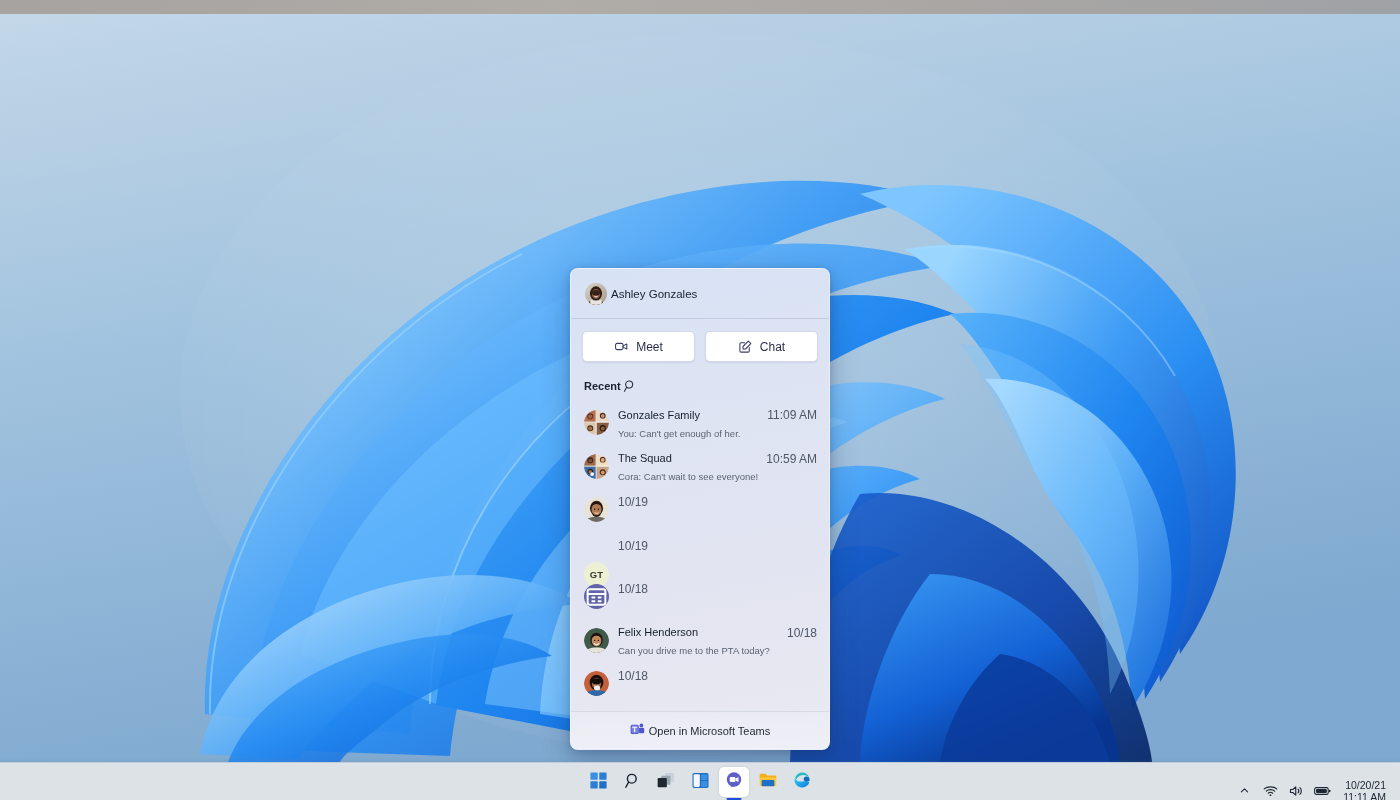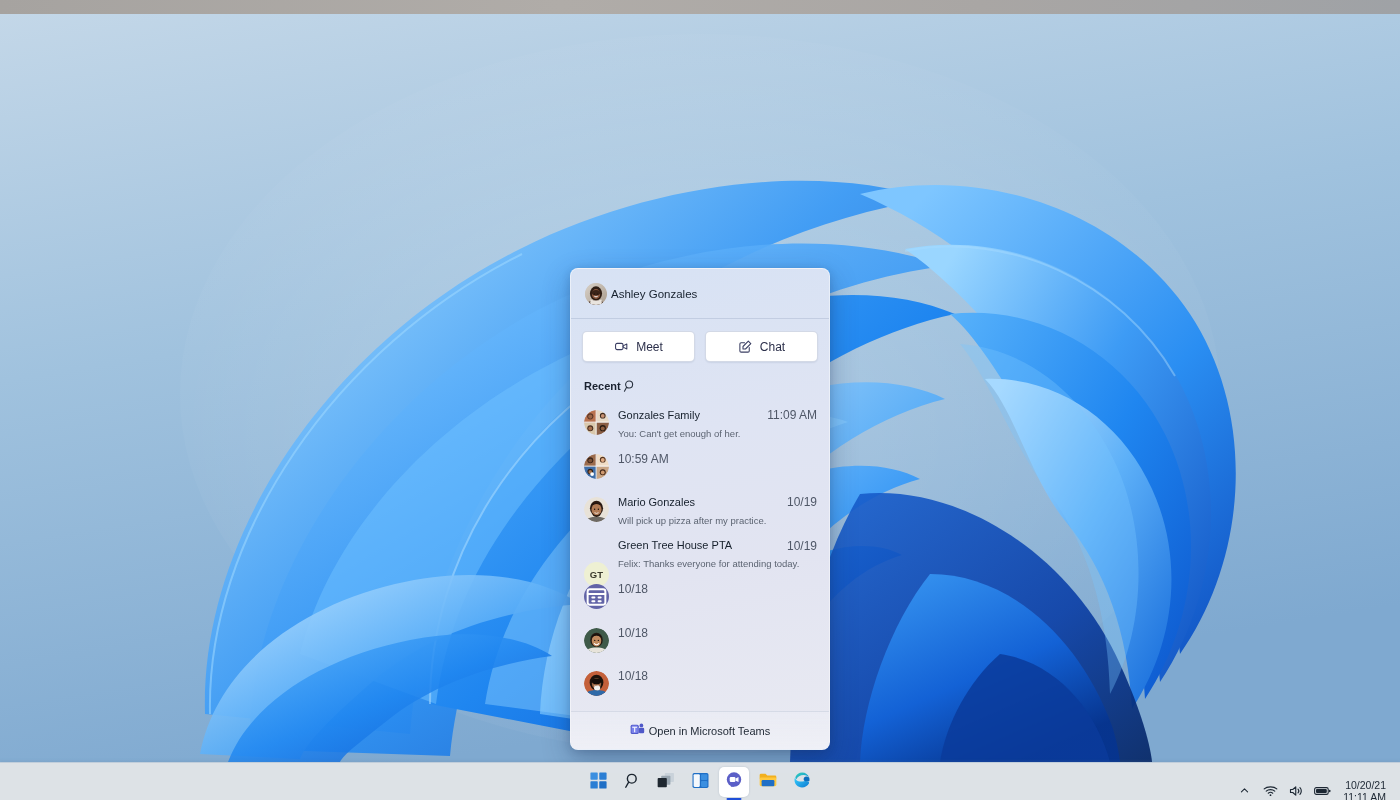--- a/index.html
+++ b/index.html
@@ -379,20 +379,24 @@
               <circle cx="10" cy="28" r="4.5" fill="#2d1c12"></circle>
                 <circle cx="10" cy="28.6" r="2.9" fill="#a4704c"></circle>
               <circle cx="13" cy="32" r="3" fill="#ffffff"></circle>
               <circle cx="30" cy="29" r="4.8" fill="#45291a"></circle>
                 <circle cx="30" cy="29.6" r="3.1" fill="#cf9a70"></circle>
               <path d="M0 19.3 H40" stroke="#ffffff" stroke-width="1.4" opacity="0.85"></path>
               <path d="M19.3 0 V40" stroke="#ffffff" stroke-width="1.4" opacity="0.85"></path>
             </g>
           </svg>
         </span>
+        <span class="row-mid">
+          <span class="row-title">The Squad</span>
+          <span class="row-sub">Cora: Can't wait to see everyone!</span>
+        </span>
         <span class="row-time">10:59 AM</span>
       </div>
 
       <div class="chat-row">
         <span class="row-av">
           <svg viewBox="0 0 40 40">
             <defs>
                 <clipPath id="c3">
                   <circle cx="20" cy="20" r="20"></circle>
                 </clipPath>
@@ -403,34 +407,26 @@
               <ellipse cx="20" cy="18" rx="10.5" ry="12" fill="#2c1b12"></ellipse>
               <ellipse cx="20" cy="20" rx="8" ry="9.5" fill="#b07a54"></ellipse>
               <path d="M12 14 Q20 8 28 14 Q28 10 20 9 Q12 10 12 14 Z" fill="#22140d"></path>
               <path d="M13 25 Q20 33 27 25 Q27 31 20 32 Q13 31 13 25 Z" fill="#2b1a11"></path>
               <circle cx="17" cy="19.5" r="1.1" fill="#16100a"></circle>
               <circle cx="23" cy="19.5" r="1.1" fill="#16100a"></circle>
               <path d="M17.3 25.5 Q20 27.4 22.8 25.5" stroke="#f5efe8" stroke-width="1.4" fill="none" stroke-linecap="round"></path>
             </g>
           </svg>
         </span>
-        <span class="row-mid">
-          <span class="row-title">Mario Gonzales</span>
-          <span class="row-sub">Will pick up pizza after my practice.</span>
-        </span>
         <span class="row-time">10/19</span>
       </div>
 
       <div class="chat-row">
         <span class="row-av" style="background:#eef0d3;margin-top:43px;">
           <span class="initials">GT</span>
-        </span>
-        <span class="row-mid">
-          <span class="row-title">Green Tree House PTA</span>
-          <span class="row-sub">Felix: Thanks everyone for attending today.</span>
         </span>
         <span class="row-time">10/19</span>
       </div>
 
       <div class="chat-row">
         <span class="row-av" style="background:#6264a7;">
           <svg width="14" height="14" viewBox="0 0 24 24" fill="none" stroke="#ffffff" stroke-width="1.9" stroke-linecap="round" stroke-linejoin="round">
             <rect x="3.5" y="5" width="17" height="15" rx="2.2"></rect>
             <path d="M3.5 9.6 H20.5"></path>
             <path d="M8 13 H10 M14 13 H16 M8 16.5 H10 M14 16.5 H16"></path>
@@ -451,20 +447,24 @@
               <rect width="40" height="40" fill="#3f5a49"></rect>
               <path d="M0 40 C3 28 37 28 40 40 Z" fill="#e7e3da"></path>
               <ellipse cx="20" cy="19" rx="10" ry="11.5" fill="#241811"></ellipse>
               <ellipse cx="20" cy="20.5" rx="7.6" ry="9" fill="#c08a5e"></ellipse>
               <path d="M12 15 Q20 9 28 15 Q27 10.5 20 10 Q13 10.5 12 15 Z" fill="#16100b"></path>
               <circle cx="17.2" cy="19.8" r="1" fill="#120c08"></circle>
               <circle cx="22.9" cy="19.8" r="1" fill="#120c08"></circle>
               <path d="M16.6 25 Q20 28.6 23.6 25" stroke="#ffffff" stroke-width="1.9" fill="none" stroke-linecap="round"></path>
             </g>
           </svg>
+        </span>
+        <span class="row-mid">
+          <span class="row-title">Felix Henderson</span>
+          <span class="row-sub">Can you drive me to the PTA today?</span>
         </span>
         <span class="row-time">10/18</span>
       </div>
 
       <div class="chat-row">
         <span class="row-av">
           <svg viewBox="0 0 40 40">
             <defs>
                 <clipPath id="c5">
                   <circle cx="20" cy="20" r="20"></circle>

